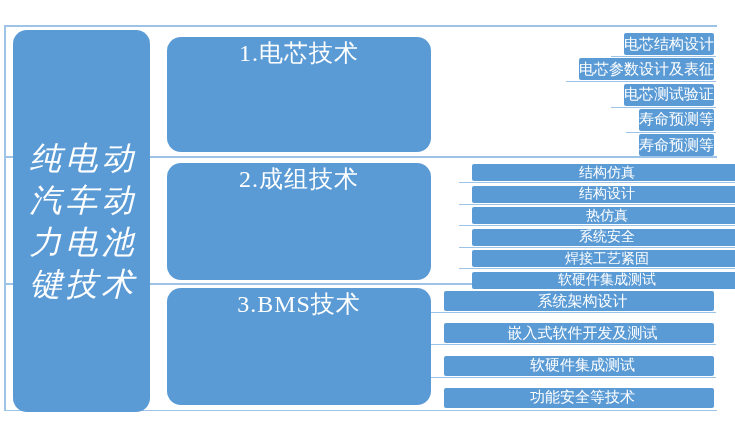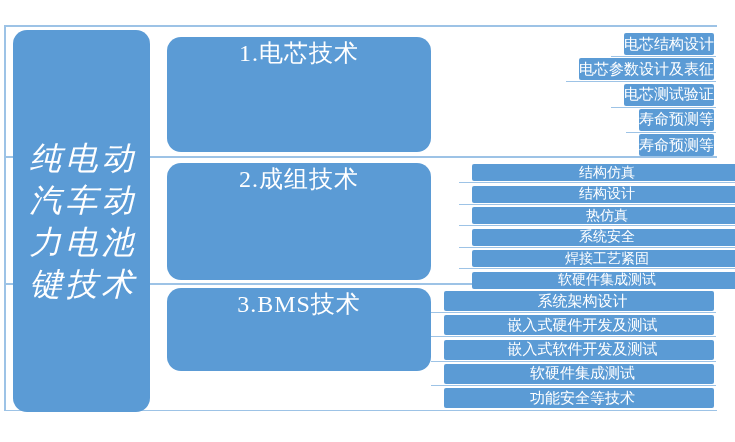--- a/index.html
+++ b/index.html
@@ -53,21 +53,21 @@
     z-index: 2;
     display: flex;
     justify-content: center;
     align-items: flex-start;
     color: #ffffff;
     font-size: 24px;
     letter-spacing: 1px;
   }
   .cat-1 { top: 37px;  height: 115px; }
   .cat-2 { top: 163px; height: 117px; }
-  .cat-3 { top: 288px; height: 83px; }
+  .cat-3 { top: 288px; height: 117px; }
 
   
   .item-group {
     position: absolute;
     left: 431px;
     width: 283px;
     z-index: 2;
     display: flex;
     flex-direction: column;
     justify-content: space-between;
@@ -144,19 +144,18 @@
     <div class="item-bar">结构仿真</div>
     <div class="item-bar">结构设计</div>
     <div class="item-bar">热仿真</div>
     <div class="item-bar">系统安全</div>
     <div class="item-bar">焊接工艺紧固</div>
     <div class="item-bar">软硬件集成测试</div>
   </div>
 
   <div class="item-group grp-3">
     <div class="item-bar">系统架构设计</div>
-    <div class="item-bar">嵌入式硬件开发及测试</div>
     <div class="item-bar">嵌入式软件开发及测试</div>
     <div class="item-bar">软硬件集成测试</div>
     <div class="item-bar">功能安全等技术</div>
   </div>
 
 </div>
 
 </body></html>

